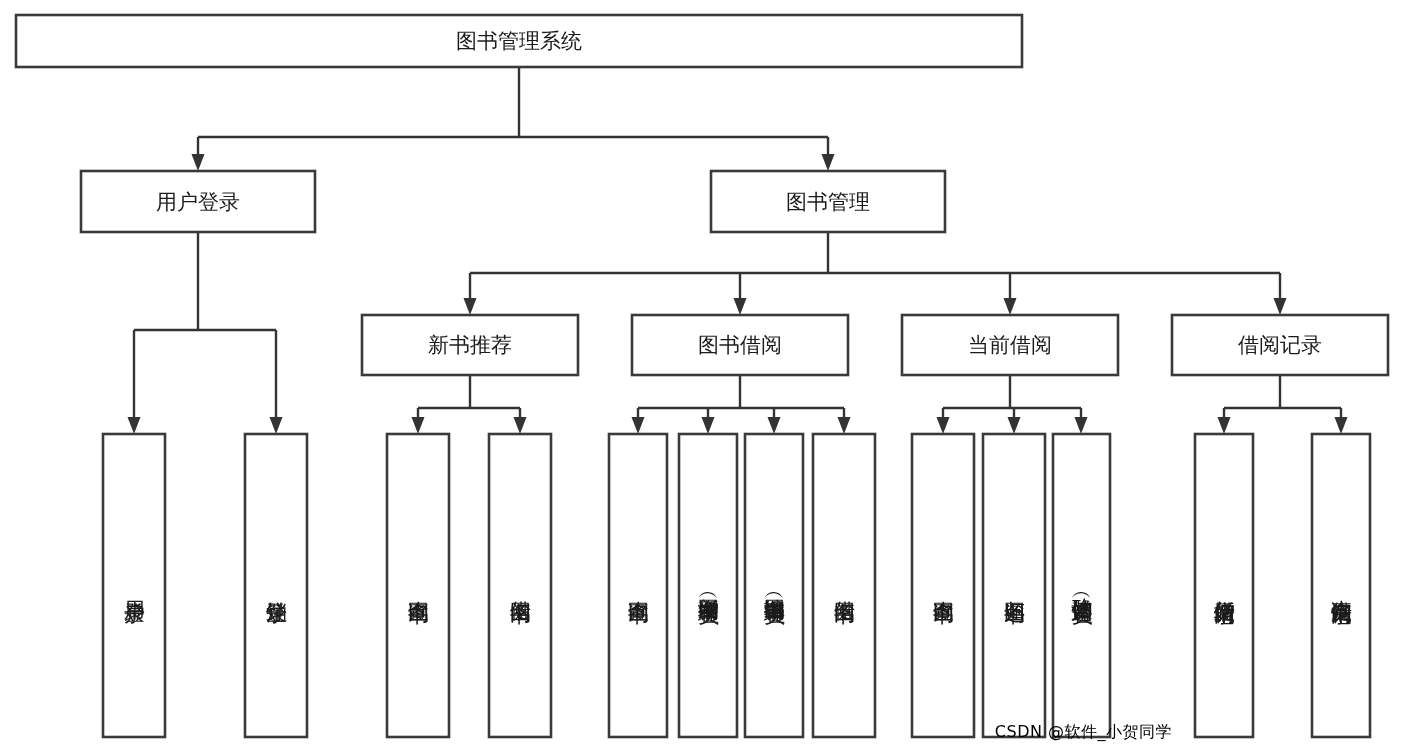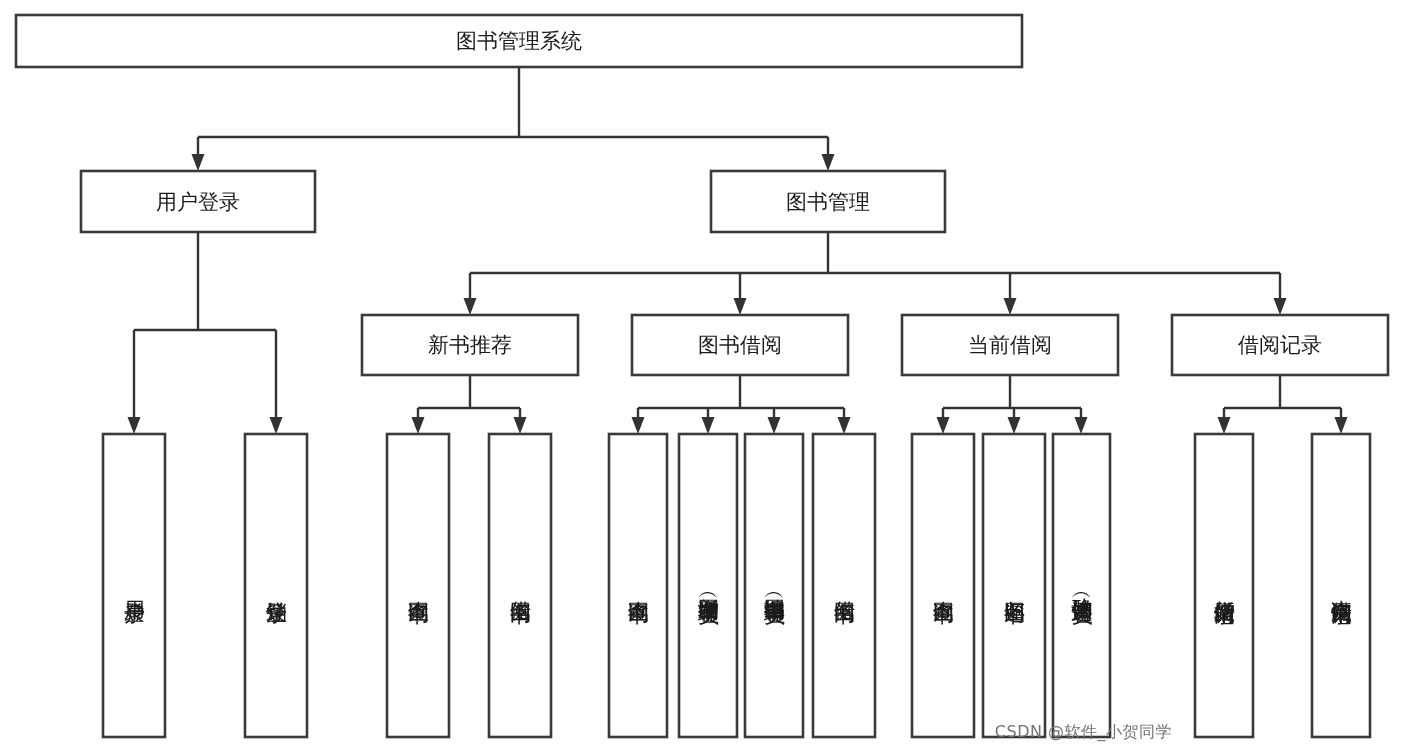--- a/index.html
+++ b/index.html
@@ -77,21 +77,21 @@
     align-items: center;
     justify-content: center;
     pointer-events: none;
   }
   .watermark {
     position: absolute;
     right: 8px;
     bottom: 4px;
     font-family: "DejaVu Sans", "Liberation Sans", sans-serif;
     font-size: 16px;
-    color: #737373;
+    color: #000000;
     white-space: nowrap;
     letter-spacing: 0.5px;
   }
 </style>
 </head>
 <body>
 
 <div id="diagram-root">
 
   <svg class="flow" viewBox="0 0 1405 747" xmlns="http://www.w3.org/2000/svg">

